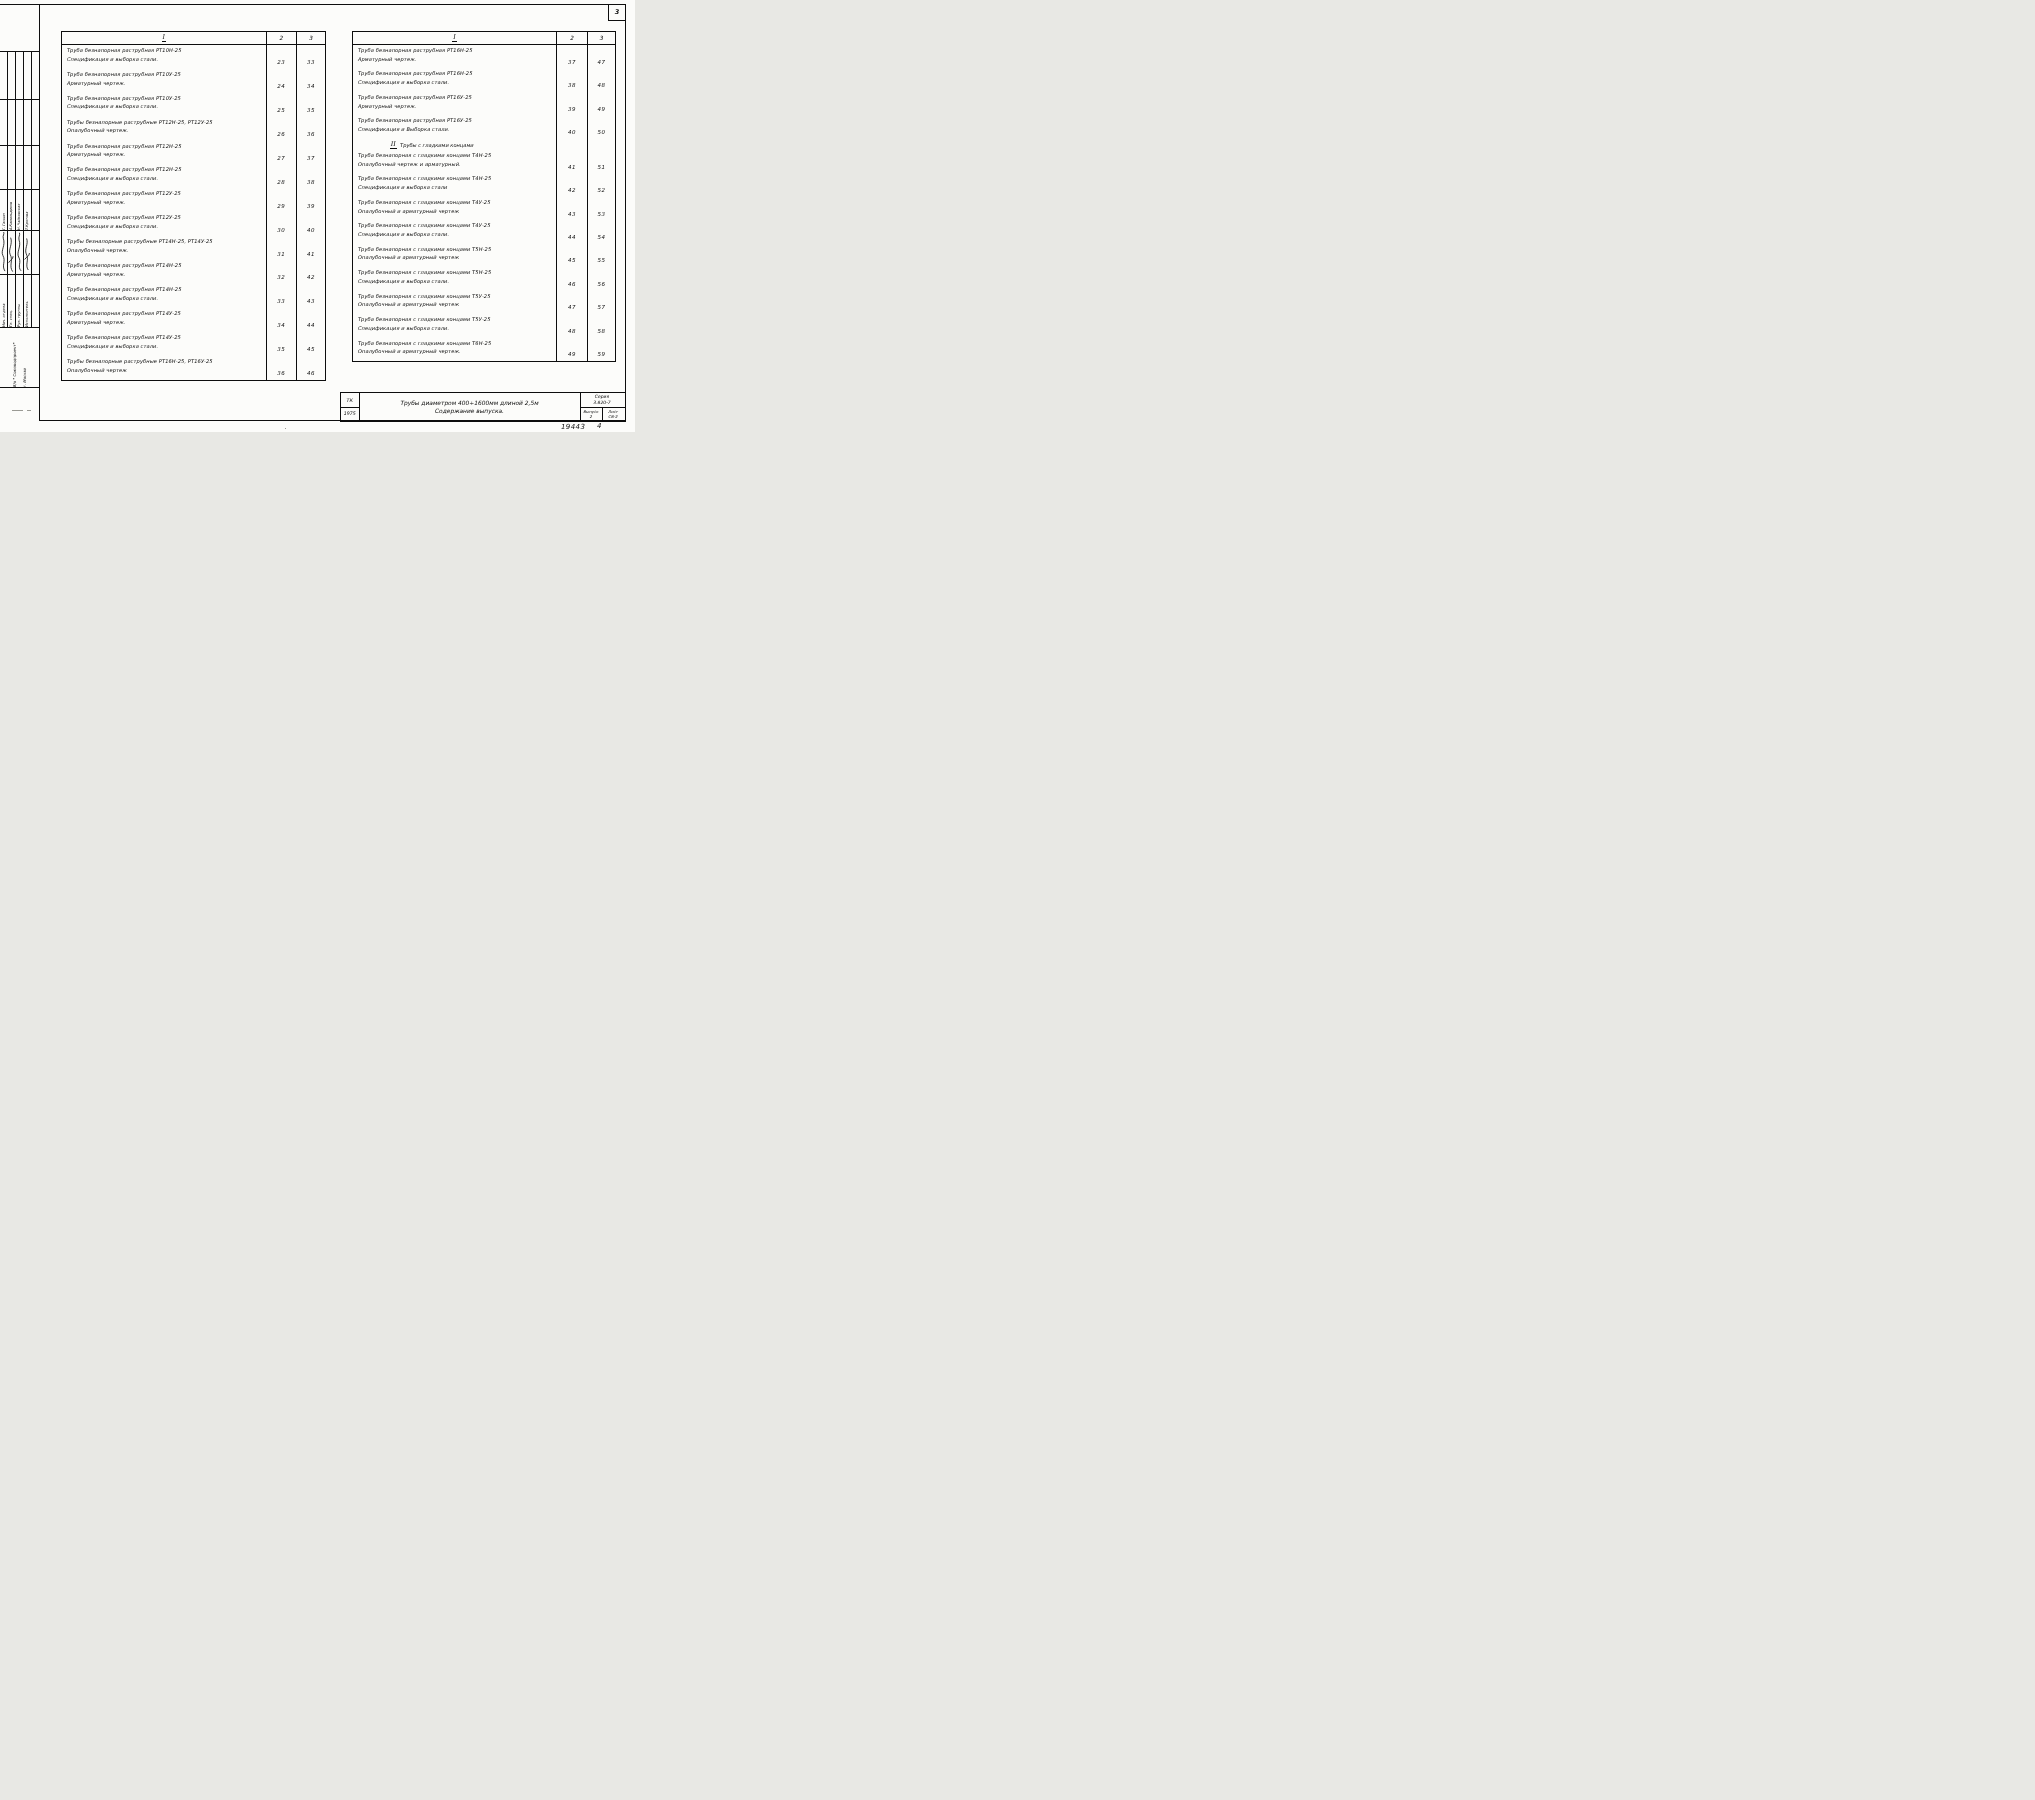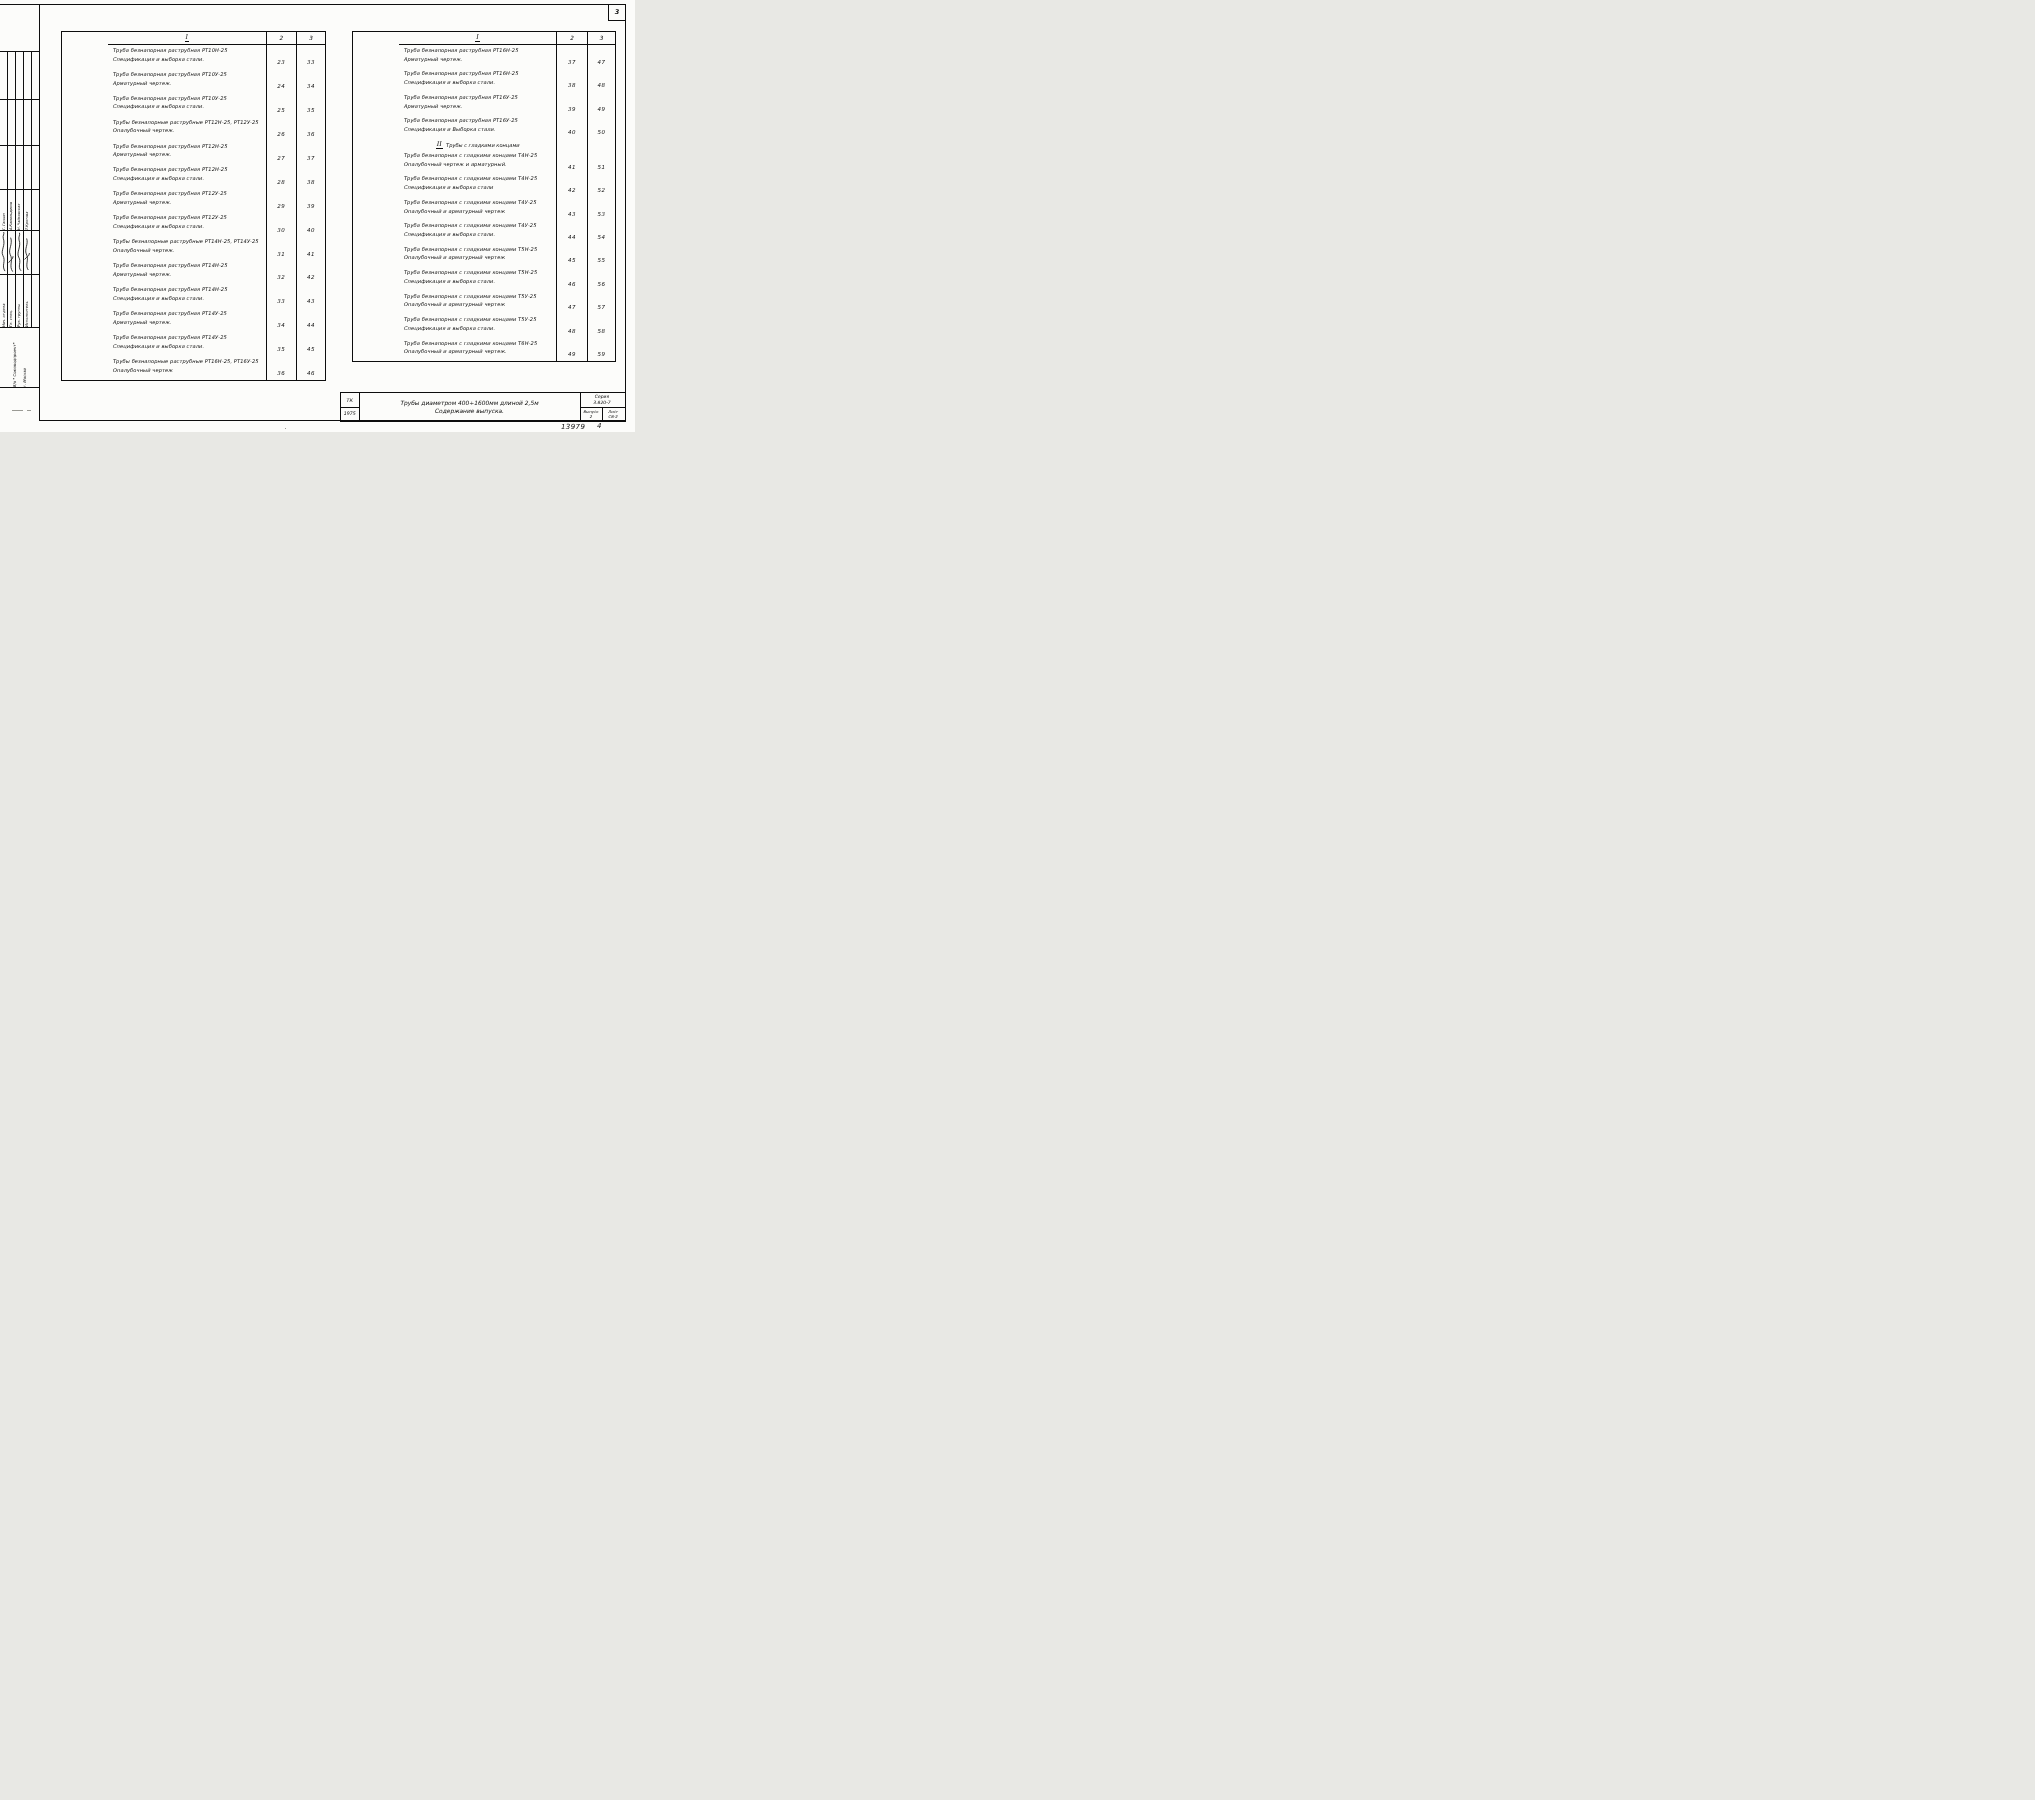--- a/index.html
+++ b/index.html
@@ -11,21 +11,21 @@
   .hline{position:absolute;background:#101010;height:0.8px;}
   .vline{position:absolute;background:#101010;width:0.8px;}
   
   .frame{position:absolute;left:39px;top:4.1px;width:587px;height:417px;
     border:1.2px solid #0e0e0e;box-sizing:border-box;}
   .page-box{position:absolute;left:608px;top:4.1px;width:18px;height:16.7px;
     border:1.2px solid #0e0e0e;box-sizing:border-box;display:flex;align-items:center;
     justify-content:center;font-size:6.5px;font-weight:bold;}
   
   .doc-table{position:absolute;border:1.2px solid #0d0d0d;box-sizing:border-box;
-    display:flex;flex-direction:column;background:transparent;padding-left:46px;}
+    display:flex;flex-direction:column;background:transparent;}
   #left-table{left:61px;top:31px;width:265px;height:350px;}
   #right-table{left:352px;top:31px;width:264px;height:331px;}
   .t-header{display:flex;flex:0 0 11.8px;border-bottom:1.2px solid #0d0d0d;}
   .t-body{flex:1;display:flex;flex-direction:column;min-height:0;}
   .t-row{display:flex;flex:1;min-height:0;}
   .t-section-row{flex:0 0 11px;}
   .cell{box-sizing:border-box;}
   .cell-text{flex:1;padding:2px 1.6px 0 4.9px;overflow:hidden;}
   .cell-num{border-left:0.8px solid #0d0d0d;display:flex;justify-content:center;
     align-items:flex-end;padding-bottom:3.7px;font-size:5.5px;letter-spacing:0.4px;}
@@ -413,20 +413,20 @@
     <div class="tb-cell tb-issue">
       <div>Выпуск</div>
       <div>2</div>
     </div>
     <div class="tb-cell tb-sheet">
       <div>Лист</div>
       <div>СВ-2</div>
     </div>
   </div>
 
-  <div class="hand" style="left:561px;top:423px;">13979</div>
+  <div class="hand" style="left:561px;top:423px;">19443</div>
   <div class="hand" style="left:597px;top:422px;">4</div>
 
   <div class="speck" style="left:12.2px;top:410px;width:10.6px;height:0.8px;"></div>
   <div class="speck" style="left:27px;top:410px;width:4.1px;height:0.8px;"></div>
   <div class="speck" style="left:285px;top:428px;width:1.2px;height:1.2px;"></div>
 </div>
 
 
 </body></html>

